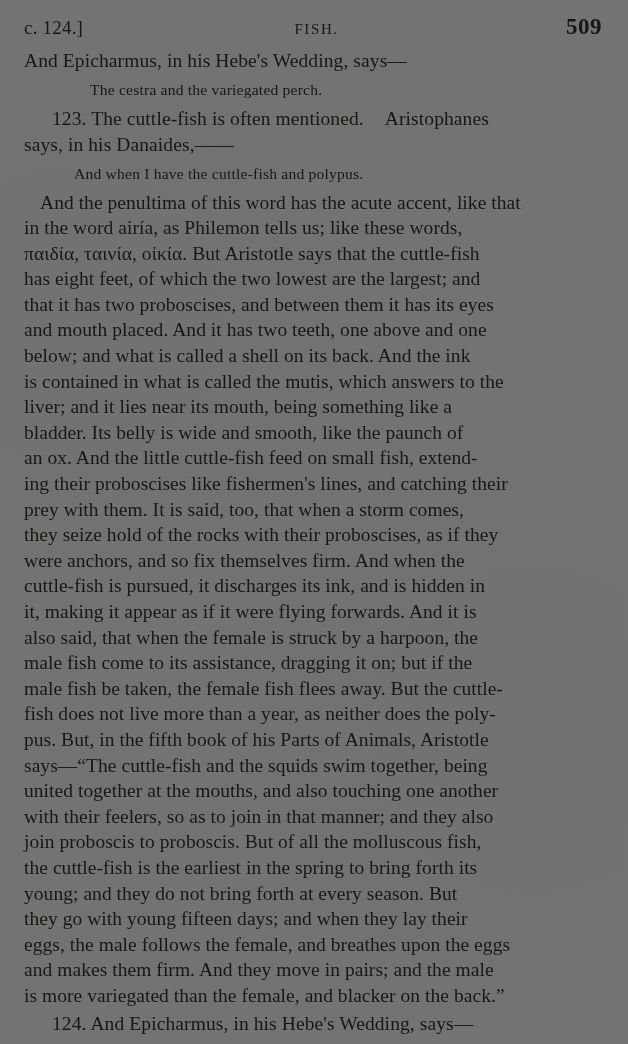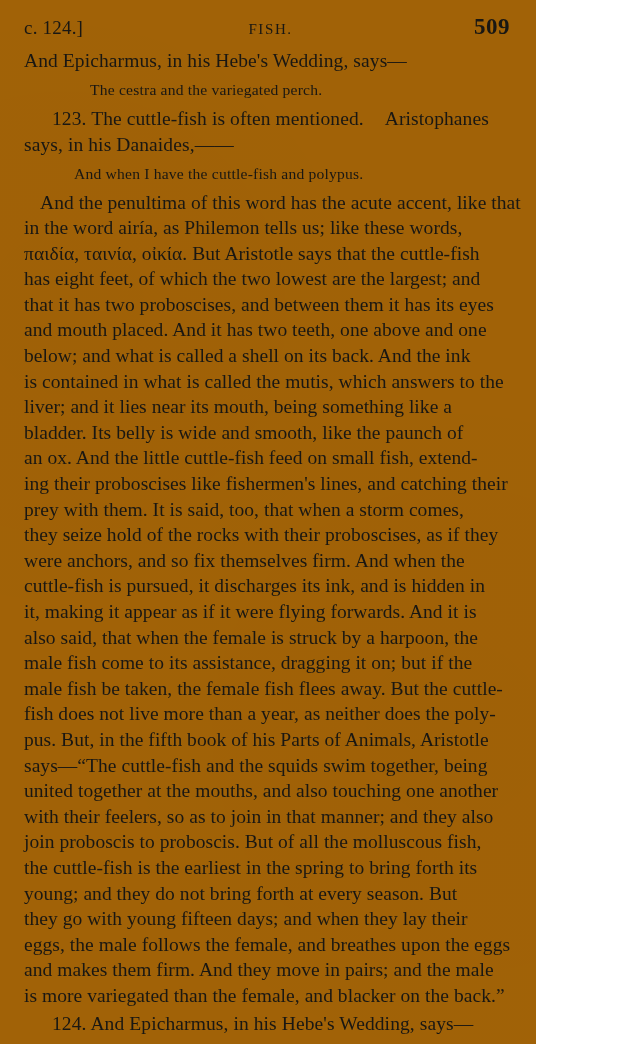--- a/index.html
+++ b/index.html
@@ -9,25 +9,25 @@
   }
   body {
     width: 628px;
     height: 1044px;
     overflow: hidden;
     font-family: "Liberation Serif", serif;
     color: #191713;
   }
   .page {
     position: relative;
-    width: 536px;
+    width: 628px;
     height: 1044px;
     box-sizing: border-box;
     padding: 14px 22px 0 24px;
-    background: #a16207;
+    background: #737373;
   }
   
   .runhead {
     display: flex;
     align-items: baseline;
     justify-content: space-between;
     margin: 0 4px 4px 0;
     height: 30px;
   }
   .runhead-left {

